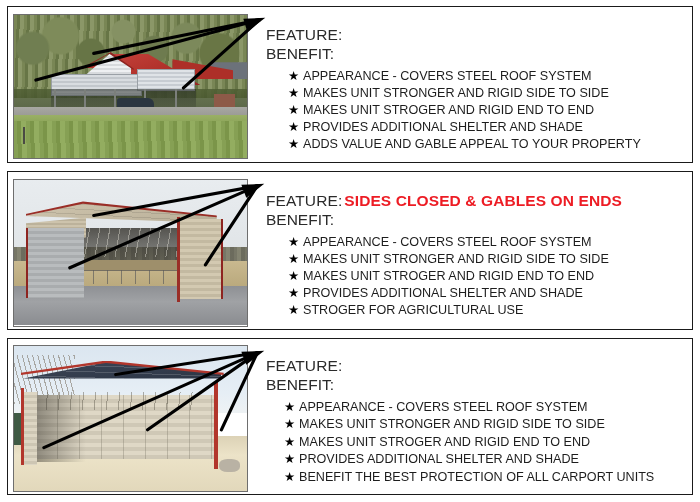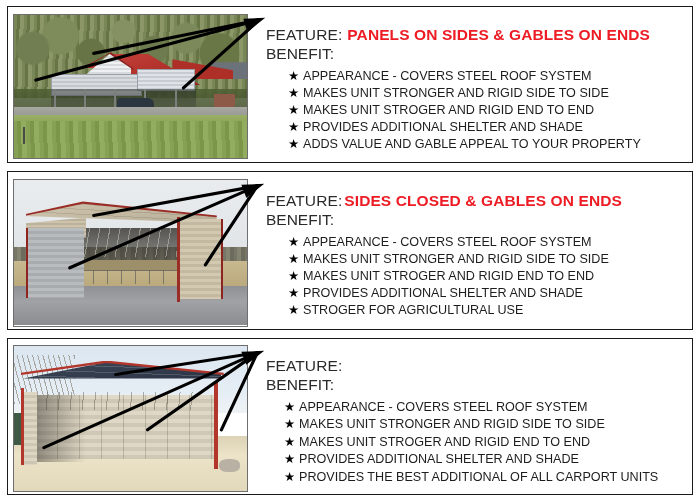--- a/index.html
+++ b/index.html
@@ -396,21 +396,20 @@
           <line x1="252" y1="13" x2="86" y2="47"></line>
           <line x1="252" y1="13" x2="28" y2="74"></line>
           <line x1="252" y1="13" x2="176" y2="82"></line>
         </g>
         <polygon points="258,11 236,12 240,25" fill="#000"></polygon>
       </svg>
 
       <div class="text-col">
         <div class="head-line">
           <span class="kw">FEATURE:</span>
-          <span class="feature-val">PANELS ON SIDES &amp; GABLES ON ENDS</span>
         </div>
         <div class="benefit-line">BENEFIT:</div>
         <ul class="bullets">
           <li>
               <span class="star">★</span>
               <span>APPEARANCE - COVERS STEEL ROOF SYSTEM</span>
             </li>
           <li>
               <span class="star">★</span>
               <span>MAKES UNIT STRONGER AND RIGID SIDE TO SIDE</span>
@@ -548,21 +547,21 @@
           <li>
               <span class="star">★</span>
               <span>MAKES UNIT STROGER AND RIGID END TO END</span>
             </li>
           <li>
               <span class="star">★</span>
               <span>PROVIDES ADDITIONAL SHELTER AND SHADE</span>
             </li>
           <li>
               <span class="star">★</span>
-              <span>PROVIDES THE BEST ADDITIONAL OF ALL CARPORT UNITS</span>
+              <span>BENEFIT THE BEST PROTECTION OF ALL CARPORT UNITS</span>
             </li>
         </ul>
       </div>
 
     </div>
   </div>
 
 </div>
 
 </body></html>

